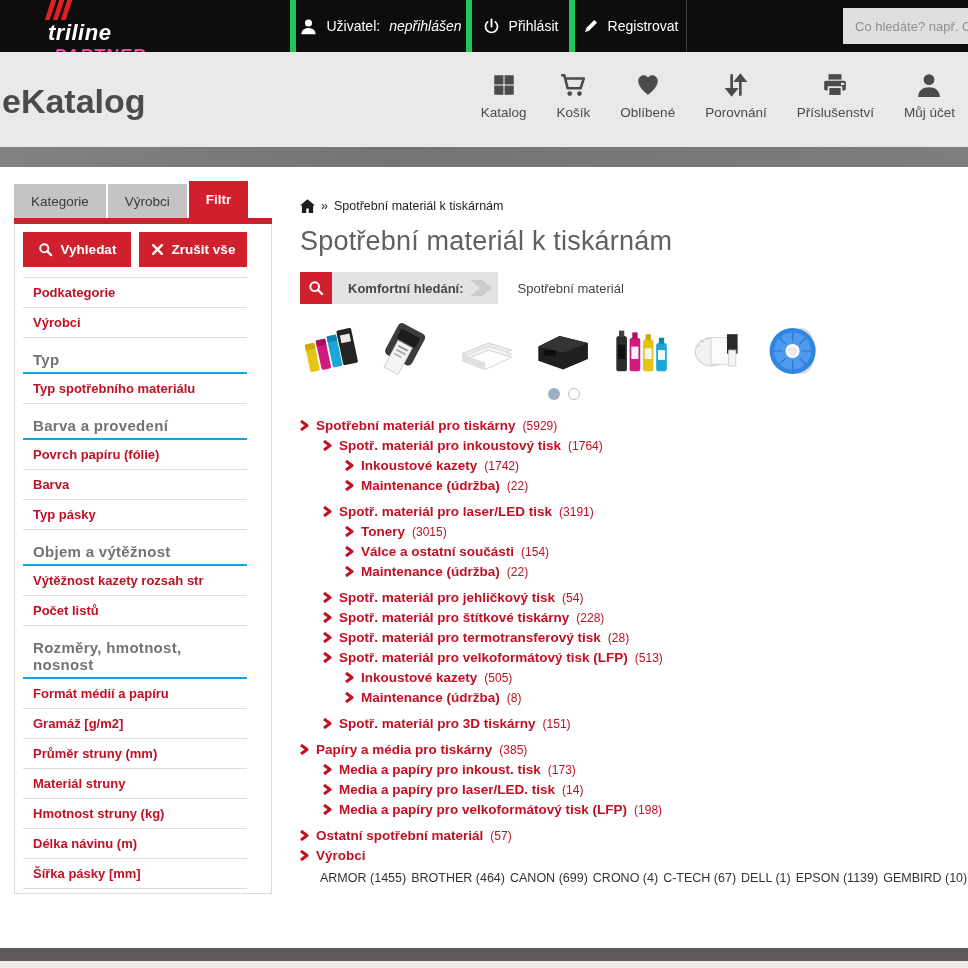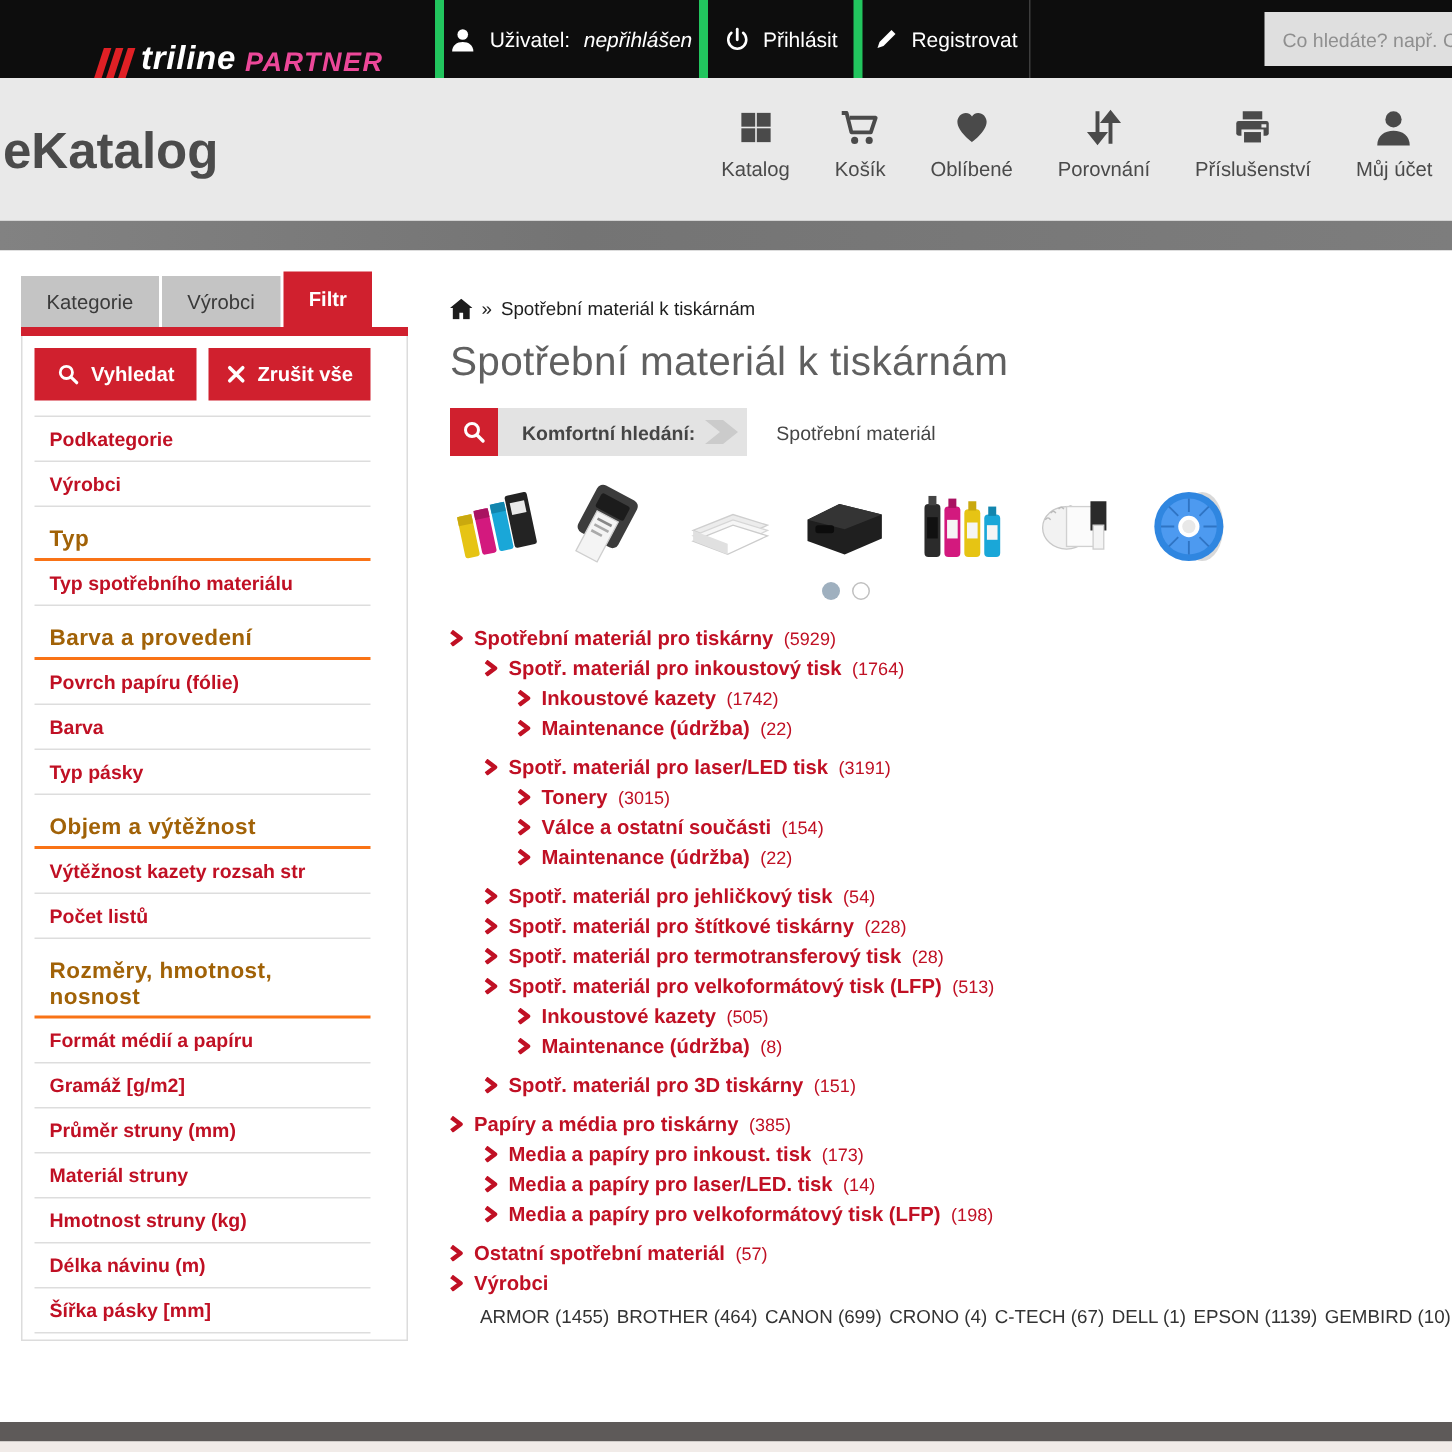--- a/index.html
+++ b/index.html
@@ -1,21 +1,21 @@
 <!DOCTYPE html>
 <html><head>
 <meta charset="utf-8">
 <style>
   * { margin:0; padding:0; box-sizing:border-box; }
   html,body { width:968px; height:968px; overflow:hidden; background:#fff;
     font-family:"Liberation Sans", sans-serif; }
 
   
   .topbar { position:relative; height:52px; background:#0d0d0d; color:#fff; display:flex; align-items:stretch; }
-  .logo { display:flex; align-items:flex-end; padding-left:66px; width:290px; }
+  .logo { display:flex; align-items:flex-start; padding-left:48px; width:290px;flex-direction:column; }
   .logo-bars { display:inline-flex; gap:3px; margin-right:7px; }
   .logo-bars i { display:block; width:5px; height:20px; background:#e02025; transform:skewX(-18deg); }
   .logo-triline { color:#fff; font-size:22px; font-weight:bold; font-style:italic; letter-spacing:0.5px; }
   .logo-partner { color:#ec4899; font-size:18px; font-weight:bold; font-style:italic; margin-left:6px; letter-spacing:1px; }
   .tb-sec { display:flex; align-items:center; justify-content:center; gap:9px; font-size:14px; border-left:6px solid #22c55e; cursor:pointer; }
   .tb-sec.user { width:176px; cursor:default; }
   .tb-sec.login { width:103px; }
   .tb-sec.register { width:118px; border-right:1px solid #3d3d3d; }
   .tb-sec em { font-style:italic; }
   .tb-sec svg { flex:none; }
@@ -42,21 +42,21 @@
   .tabs { display:flex; gap:2px; align-items:flex-end; height:37px; }
   .tab { height:34px; padding:0 17px; display:flex; align-items:center; background:#c4c4c4; color:#3a3a3a; font-size:13.5px; cursor:pointer; }
   .tab.active { height:37px; background:#d0202e; color:#fff; font-weight:bold; }
   .tabs-underline { height:6px; background:#d0202e; }
   .filter-box { border:1px solid #dcdcdc; border-top:none; padding:8px 24px 4px 8px; background:#fff; }
   .btn-row { display:flex; gap:8px; margin-bottom:10px; }
   .red-btn { flex:1; height:35px; background:#d0202e; color:#fff; border:none; font-weight:bold; font-size:13.5px;
     display:flex; align-items:center; justify-content:center; gap:8px; cursor:pointer; font-family:"Liberation Sans", sans-serif; }
   .flist { border-top:1px solid #ddd; }
   .flist .item { padding:7px 4px 7px 10px; font-size:13px; font-weight:bold; color:#c01024; border-bottom:1px solid #ddd; cursor:pointer; }
-  .flist .heading { padding:13px 4px 4px 10px; font-size:15px; font-weight:bold; color:#a16207; border-bottom:2px solid #f97316; letter-spacing:0.3px; }
+  .flist .heading { padding:13px 4px 4px 10px; font-size:15px; font-weight:bold; color:#737373; border-bottom:2px solid #0ea5e9; letter-spacing:0.3px; }
 
   
   .content { position:absolute; left:300px; top:31px; width:656px; }
   .breadcrumb { display:flex; align-items:center; gap:6px; font-size:12.5px; color:#1d1d1d; height:16px; }
   .breadcrumb svg { cursor:pointer; }
   .page-title { margin-top:12px; font-size:27px; font-weight:400; color:#606060; letter-spacing:0.2px; }
   .comfort { margin-top:15px; display:flex; align-items:center; height:32px; }
   .comfort-ic { width:32px; height:32px; background:#d0202e; display:flex; align-items:center; justify-content:center; flex:none; }
   .comfort-label { height:32px; background:#e3e3e3; display:flex; align-items:center; padding:0 6px 0 16px; font-size:13px; font-weight:bold; color:#454545; }
   .comfort-arrow { height:32px; background:#e3e3e3; display:flex; align-items:center; padding-right:2px; }

